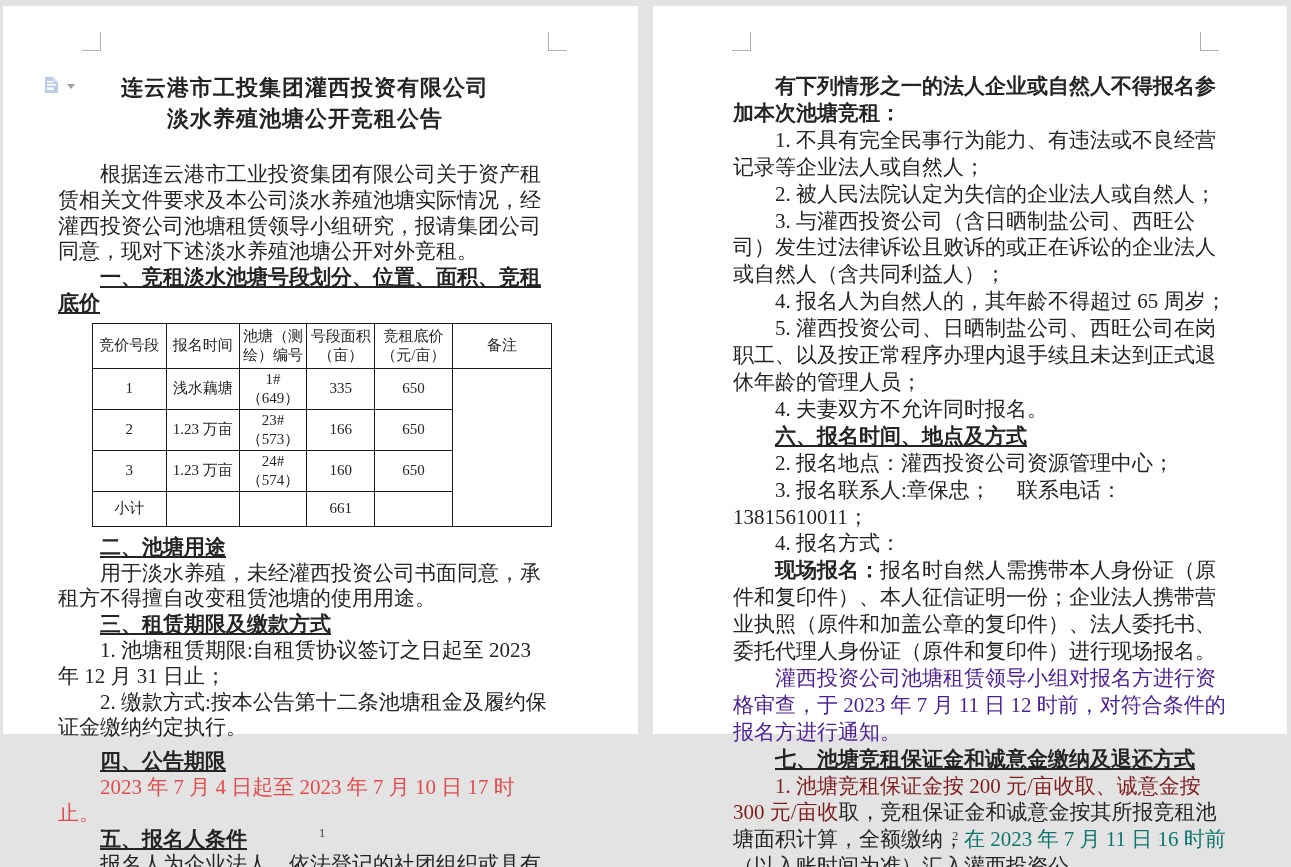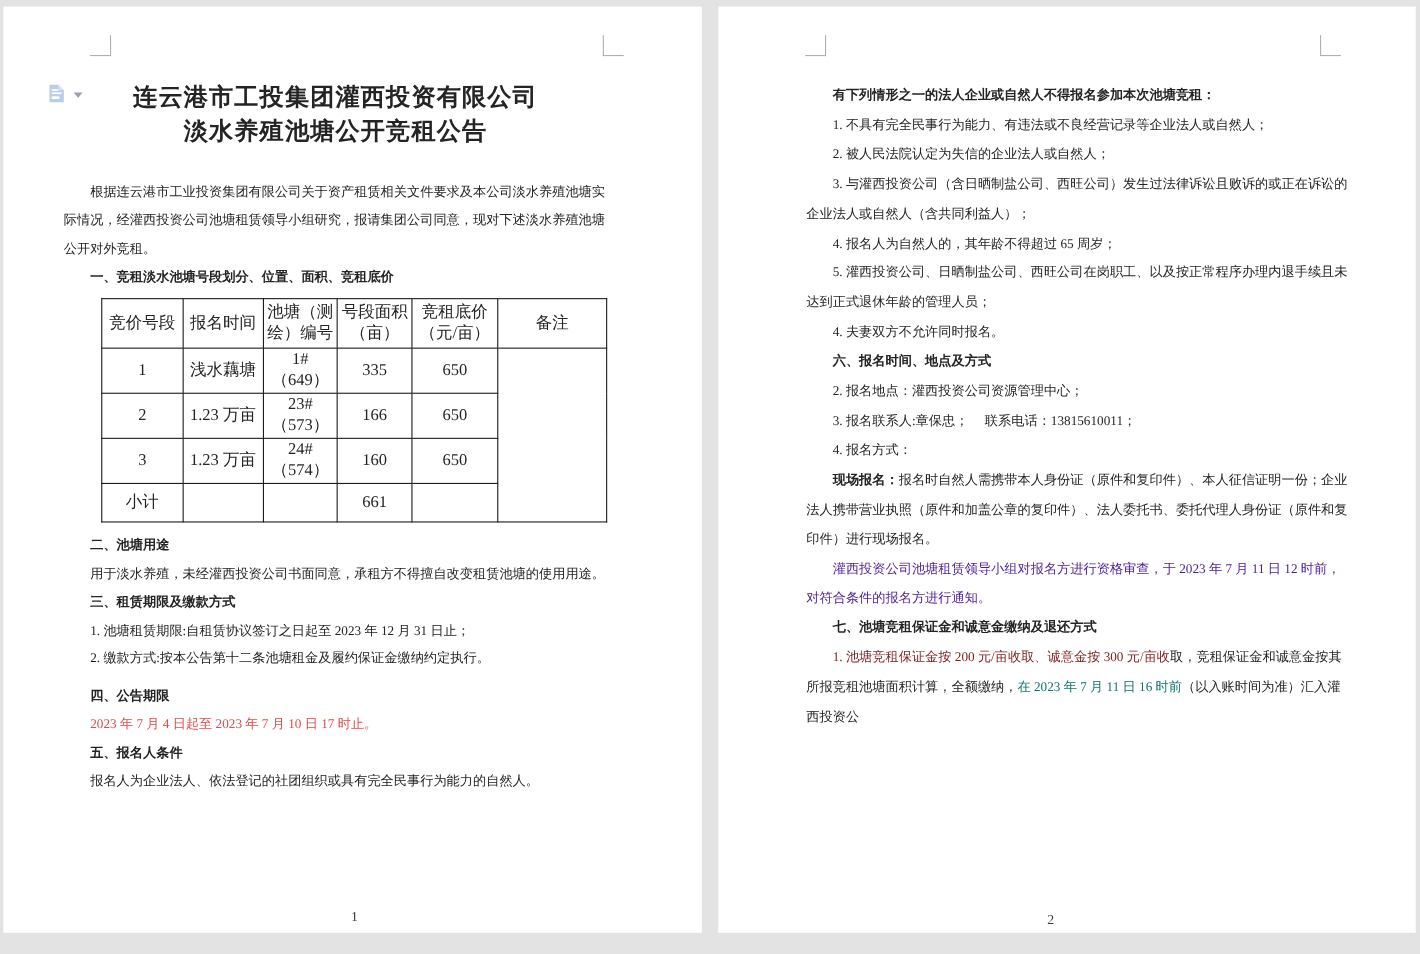--- a/index.html
+++ b/index.html
@@ -1,20 +1,20 @@
 <!DOCTYPE html>
 <html><head>
 <meta charset="utf-8">
 <style>
   html,body{margin:0;padding:0;}
   body{
     width:1291px;height:867px;background:#e3e3e3;overflow:hidden;
     font-family:"Liberation Serif","DejaVu Serif",serif;
   }
-  .page{position:absolute;top:6px;height:842px;background:#ffffff;}
+  .page{position:absolute;top:6px;height:728px;background:#ffffff;}
   #page1{left:3px;width:635px;}
   #page2{left:653px;width:634px;}
 
   
   .mark{position:absolute;width:18px;height:18px;}
   .mark.tl{left:79px;top:26px;border-right:1px solid #b0b0b0;border-bottom:1px solid #b0b0b0;}
   .mark.tr{left:545px;top:26px;border-left:1px solid #b0b0b0;border-bottom:1px solid #b0b0b0;}
   #page2 .mark.tr{left:547px;}
 
   
@@ -26,23 +26,23 @@
   }
 
   .column{position:absolute;top:0;color:#242424;}
   #page1 .column{left:55px;width:494px;}
   #page2 .column{left:80px;width:497px;padding-top:67px;}
 
   .doc-title{
     margin-top:66px;margin-bottom:28px;
     font-size:22px;font-weight:bold;text-align:center;line-height:31px;letter-spacing:1px;
   }
-  .column p{margin:0;font-size:12px;line-height:25.8px;text-indent:2em;}
+  .column p{margin:0;font-size:21px;line-height:25.8px;text-indent:2em;}
   #page2 .column p{line-height:26.9px;}
-  .column p.h{font-weight:bold;}
+  .column p.h{font-weight:bold;text-decoration:underline;}
 
   table.pond{border-collapse:collapse;margin:6px 0 8px 34px;table-layout:fixed;}
   table.pond th,table.pond td{
     border:1px solid #1c1c1c;font-weight:normal;font-size:15px;line-height:19px;
     text-align:center;vertical-align:middle;padding:1px 2px;
     font-family:"Liberation Serif","DejaVu Serif",serif;
   }
   table.pond thead th{height:42px;}
   table.pond tbody td{height:32px;}
 

